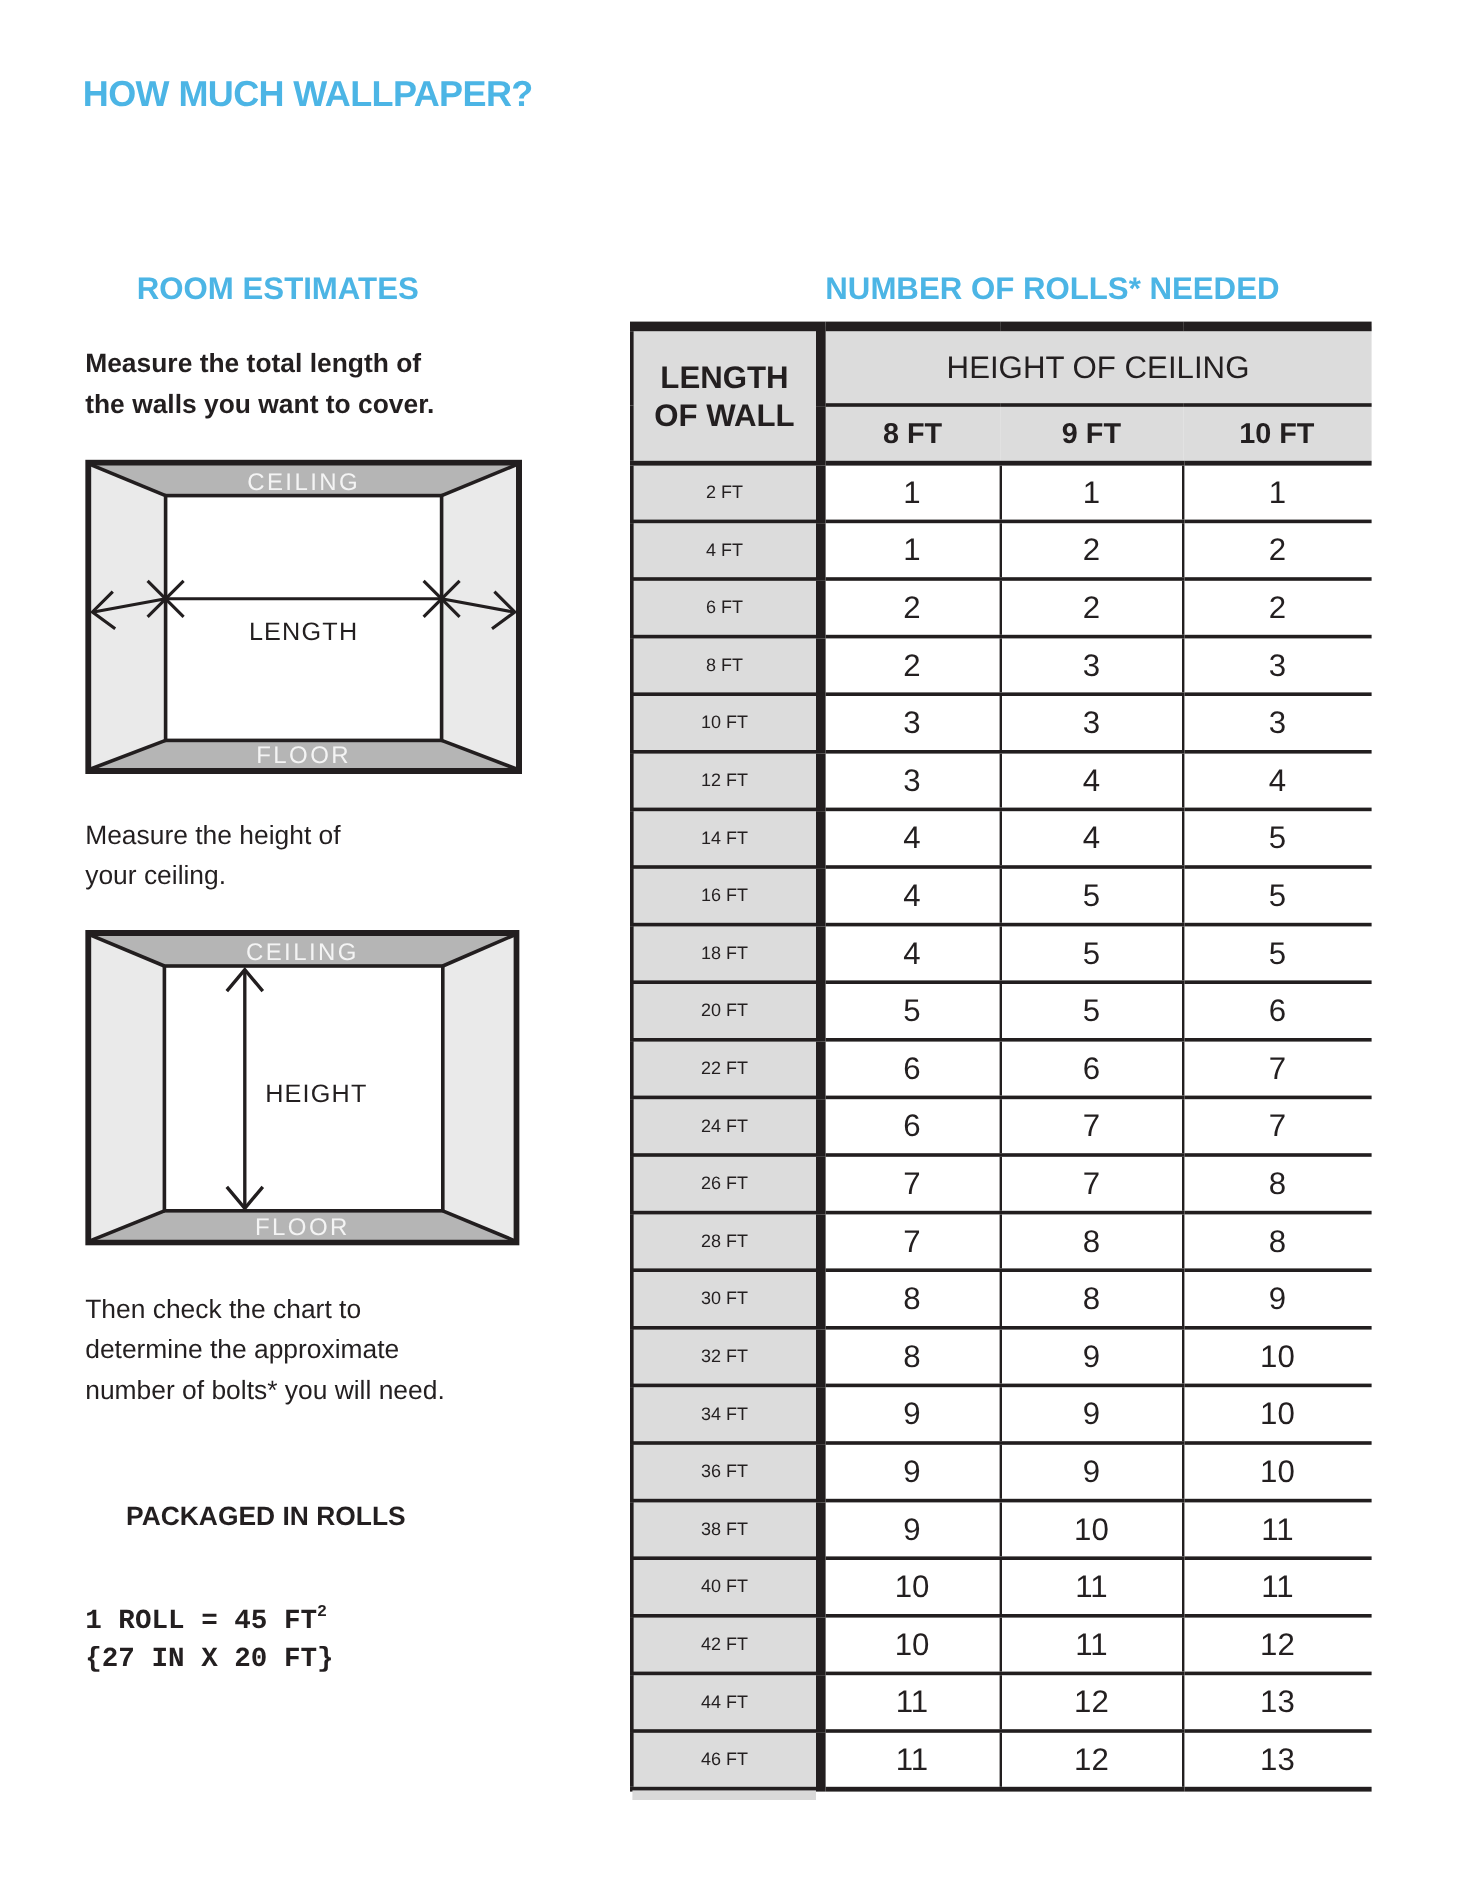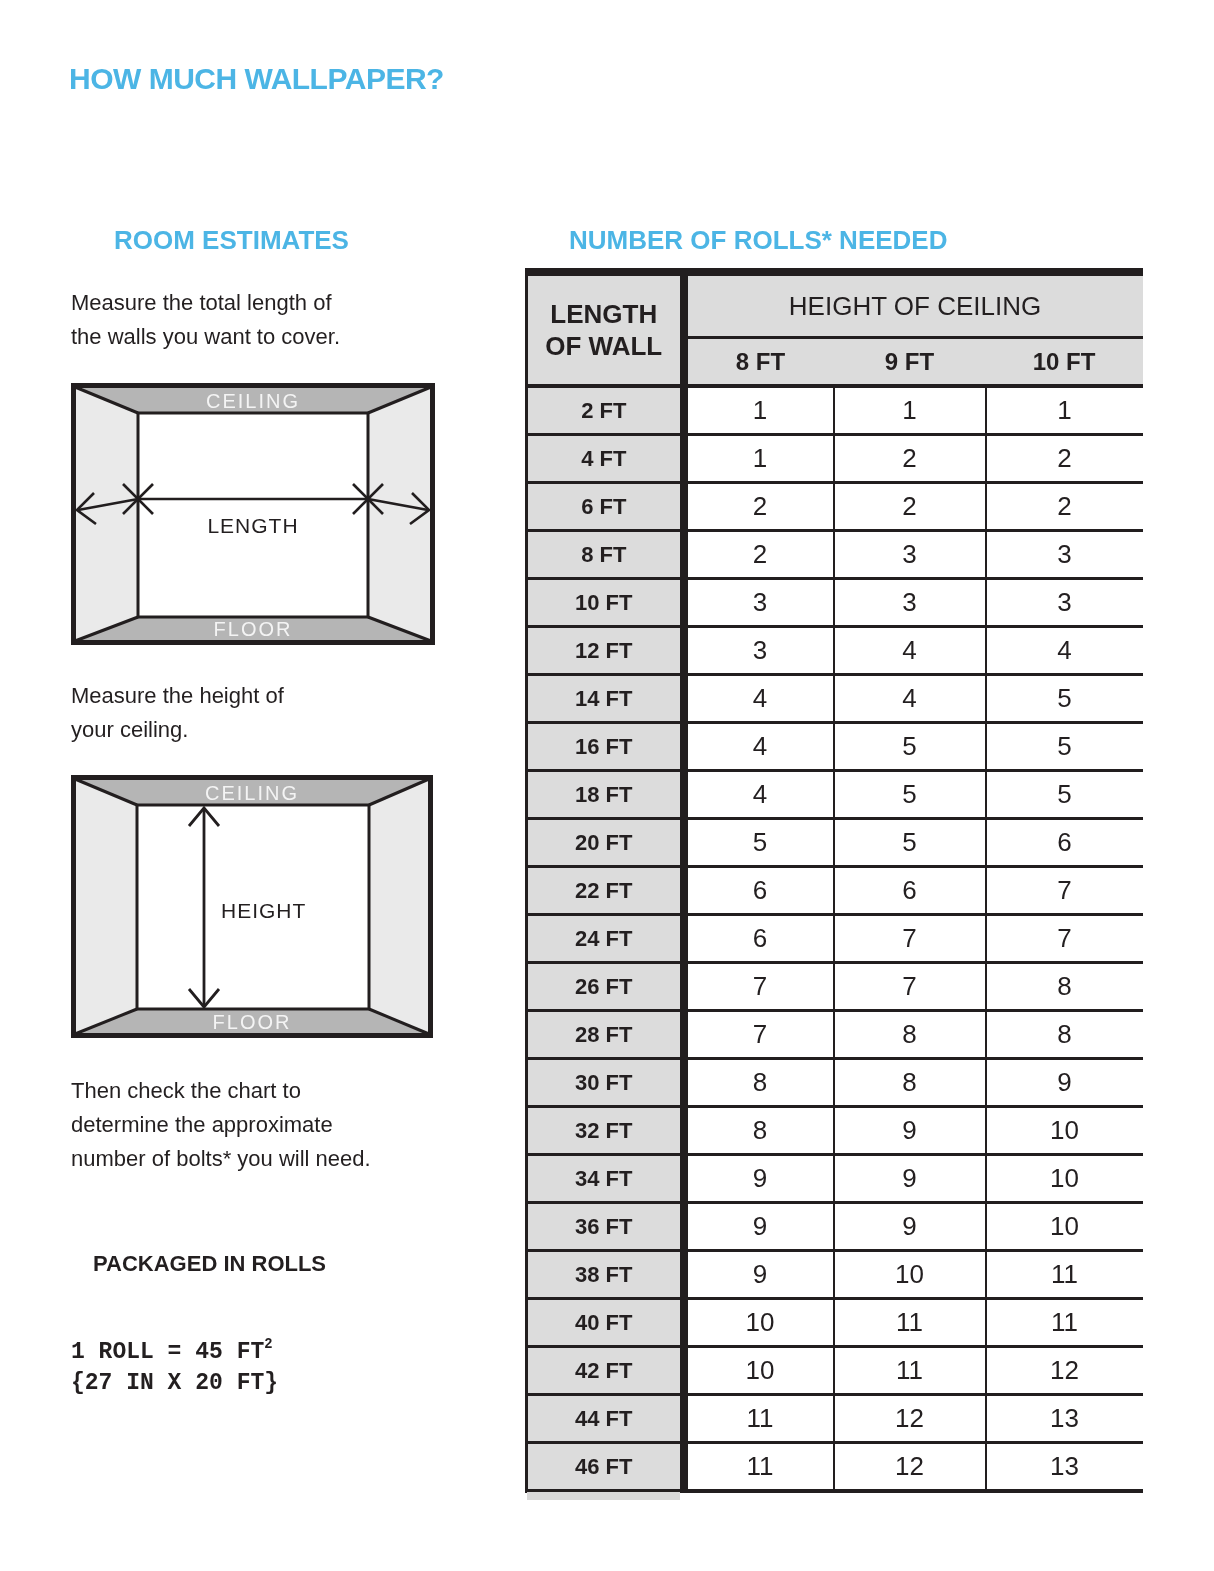--- a/index.html
+++ b/index.html
@@ -20,39 +20,39 @@
     position:absolute;left:69px;top:62px;
     font-size:30px;font-weight:bold;color:var(--blue);
     letter-spacing:-0.5px;white-space:nowrap;
   }
   .section-heading{
     position:absolute;font-size:26px;font-weight:bold;color:var(--blue);
     white-space:nowrap;
     margin-left:44px;
   }
   #room-heading{left:70px;top:225px;}
-  #table-heading{left:525px;top:225px;width:616px;}
+  #table-heading{left:525px;top:225px;width:616px;text-align:center;}
   .para{
     position:absolute;left:71px;font-size:22px;line-height:34px;
     white-space:pre-line;color:var(--ink);
   }
-  #para-1{top:286px;}
+  #para-1{top:286px;font-weight:bold;}
   #para-2{top:679px;}
   #para-3{top:1074px;}
   .diagram{position:absolute;left:71px;}
   #diagram-1{top:383px;}
   #diagram-2{top:775px;}
   svg text{font-family:"Liberation Sans", sans-serif;}
   .room-band-label{fill:#f4f4f4;font-size:20px;letter-spacing:2px;}
   .room-dim-label{fill:var(--ink);font-size:21px;letter-spacing:1px;}
   .footnote{
     position:absolute;left:71px;top:1248px;
     font-size:22px;font-weight:bold;line-height:31px;
   }
-  .footnote .indent{margin-left:22px;}
+  .footnote .indent{margin-left:34px;}
   .roll-info{
     position:absolute;left:71px;top:1330px;
     font-size:23px;font-weight:bold;line-height:31px;font-family:Liberation Mono, monospace;
   }
   .roll-info sup{font-size:0.6em;position:relative;top:-0.05em;vertical-align:super;}
   
   table.rolls{
     position:absolute;left:525px;top:268px;width:616px;
     border-collapse:collapse;table-layout:fixed;
     border-top:8px solid var(--line);
@@ -73,21 +73,21 @@
   th.sub{
     background:var(--cellgray);
     border-bottom:4px solid var(--line);
     font-size:24px;font-weight:bold;height:45px;
   }
   th.sub.first{border-left:8px solid var(--line);}
   th.rowlabel{
     background:var(--cellgray);
     border-left:3px solid var(--line);
     border-bottom:3px solid var(--line);
-    font-size:22px;font-weight:bold;height:45px;
+    font-size:15px;font-weight:normal;height:45px;
   }
   td.val{
     font-size:26px;font-weight:normal;
     border-bottom:3px solid var(--line);height:45px;background:#ffffff;
   }
   td.val.c1{border-left:8px solid var(--line);}
   td.val.c2, td.val.c3{border-left:2px solid var(--line);}
   tbody tr:last-child th.rowlabel, tbody tr:last-child td.val{border-bottom:4px solid var(--line);}
   .table-foot-shadow{
     position:absolute;left:527px;top:1492px;width:153px;height:8px;

